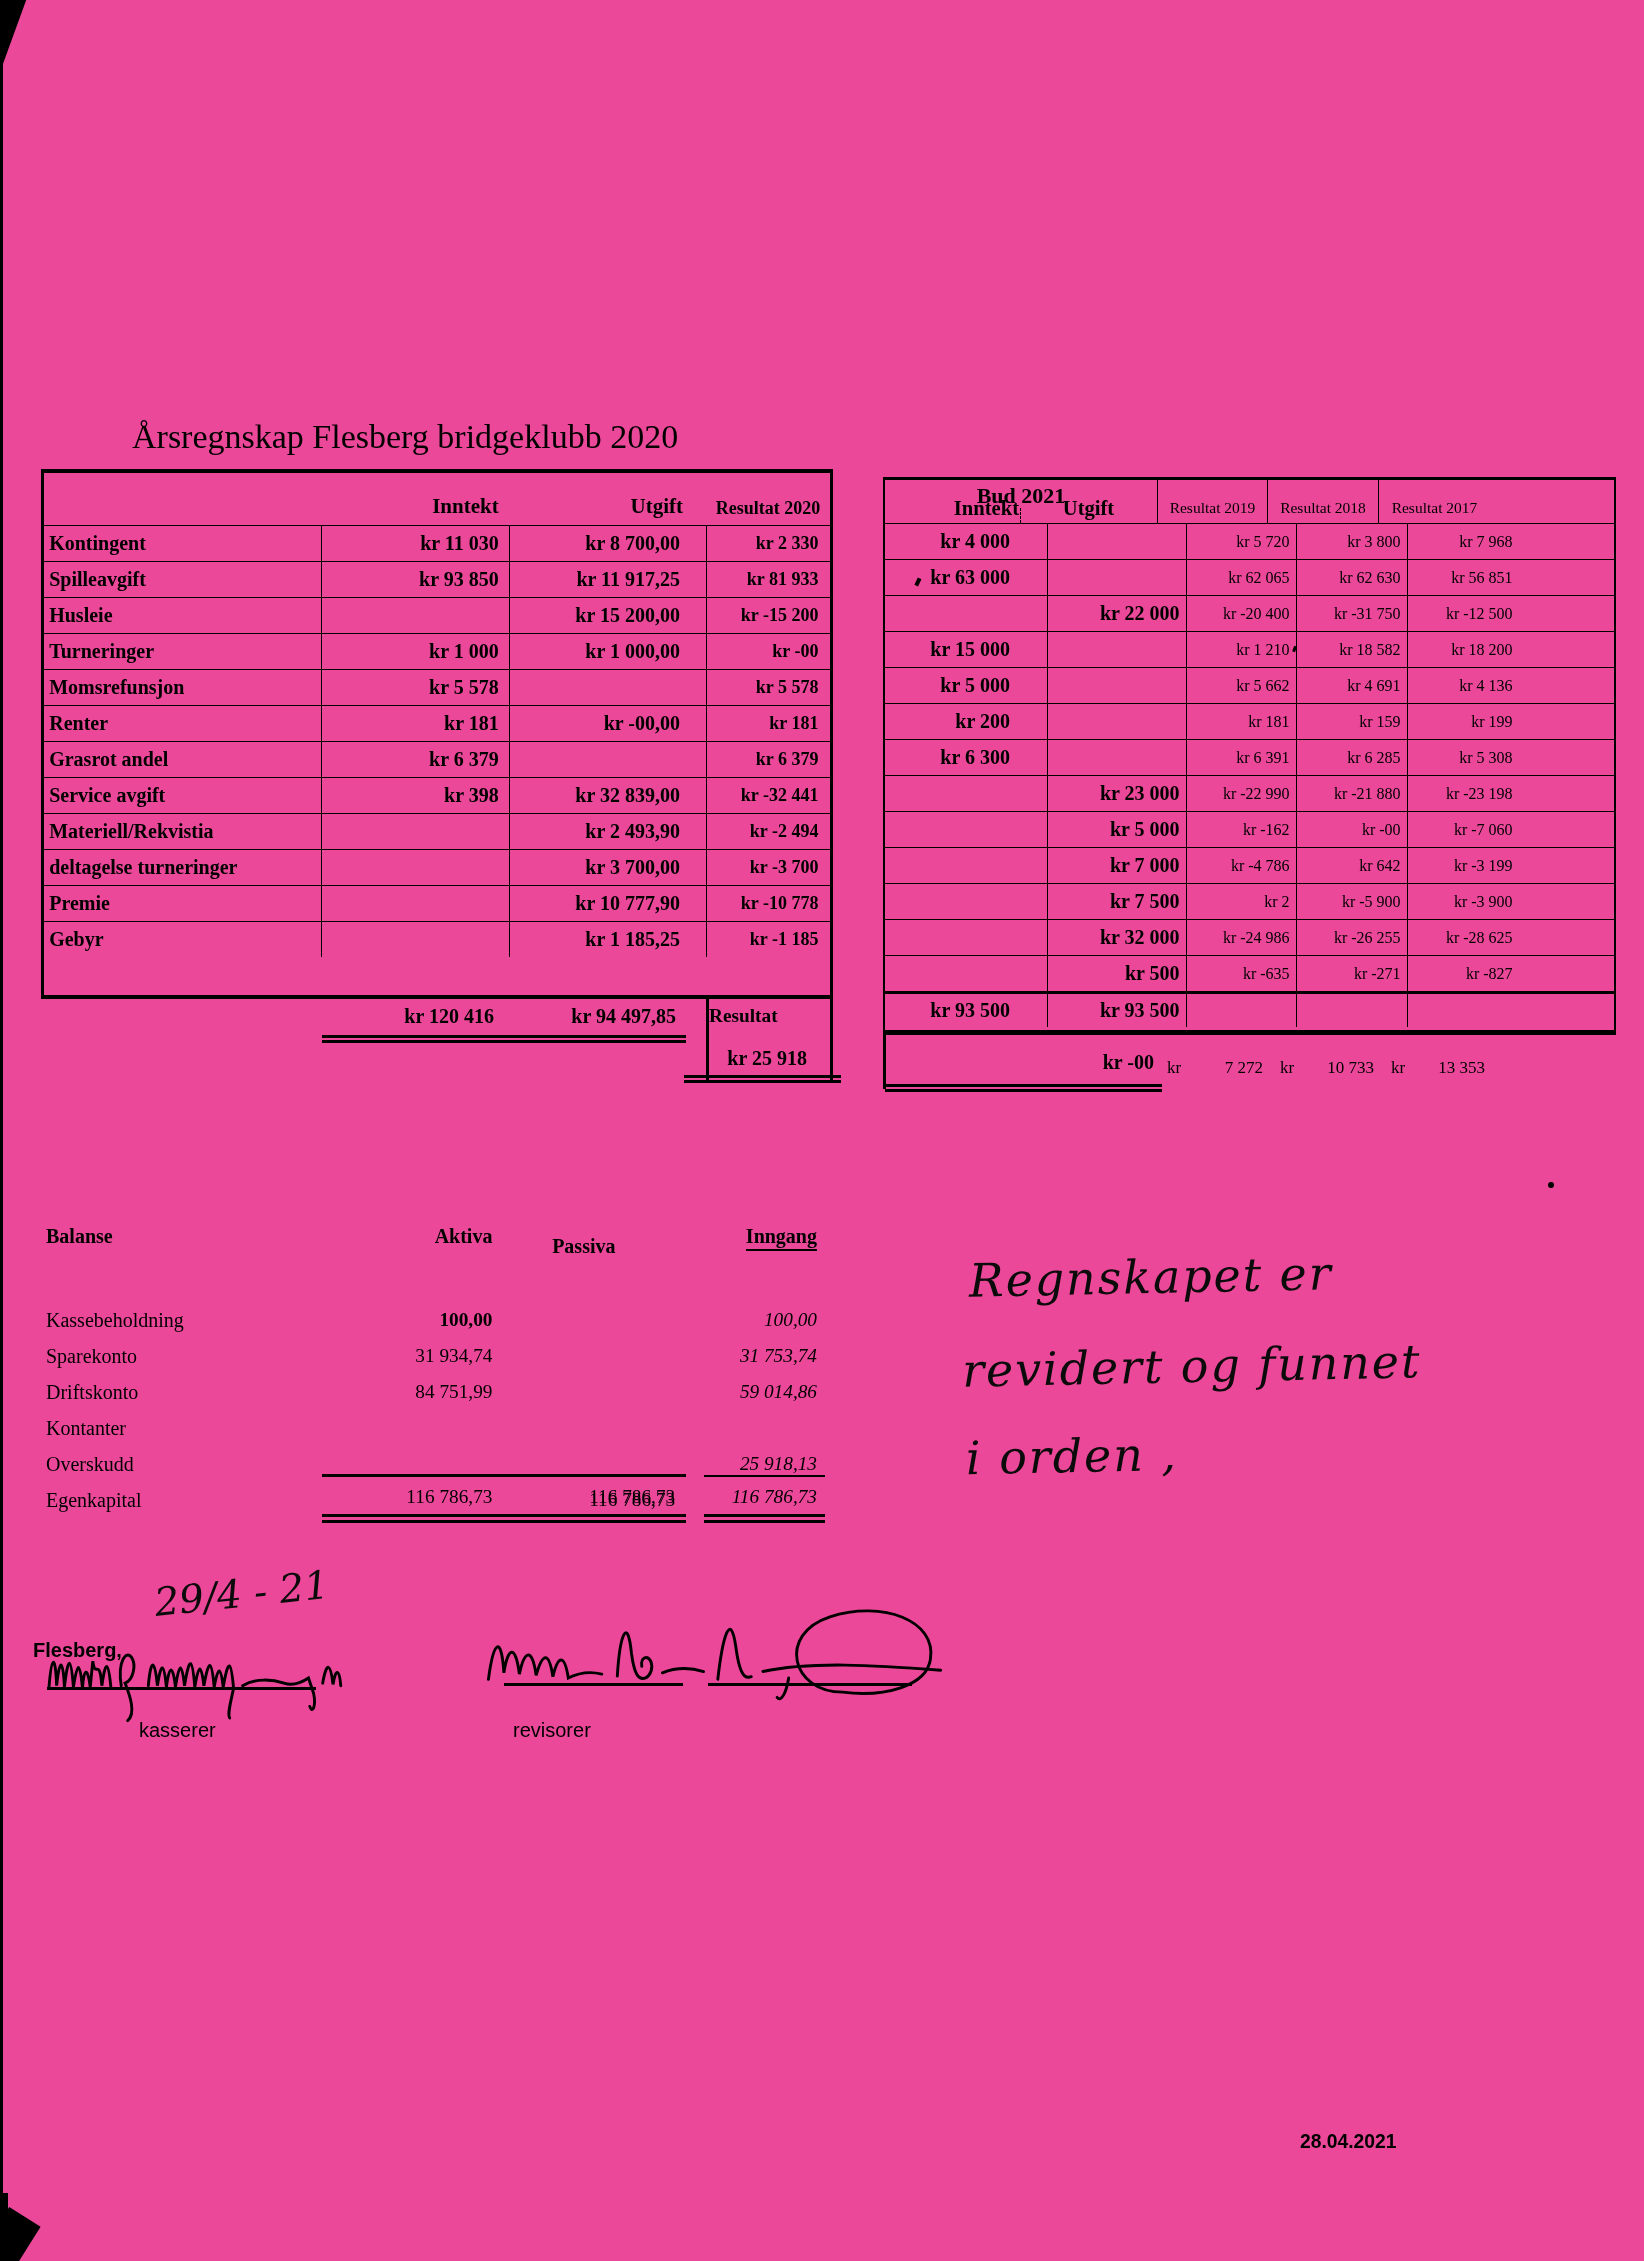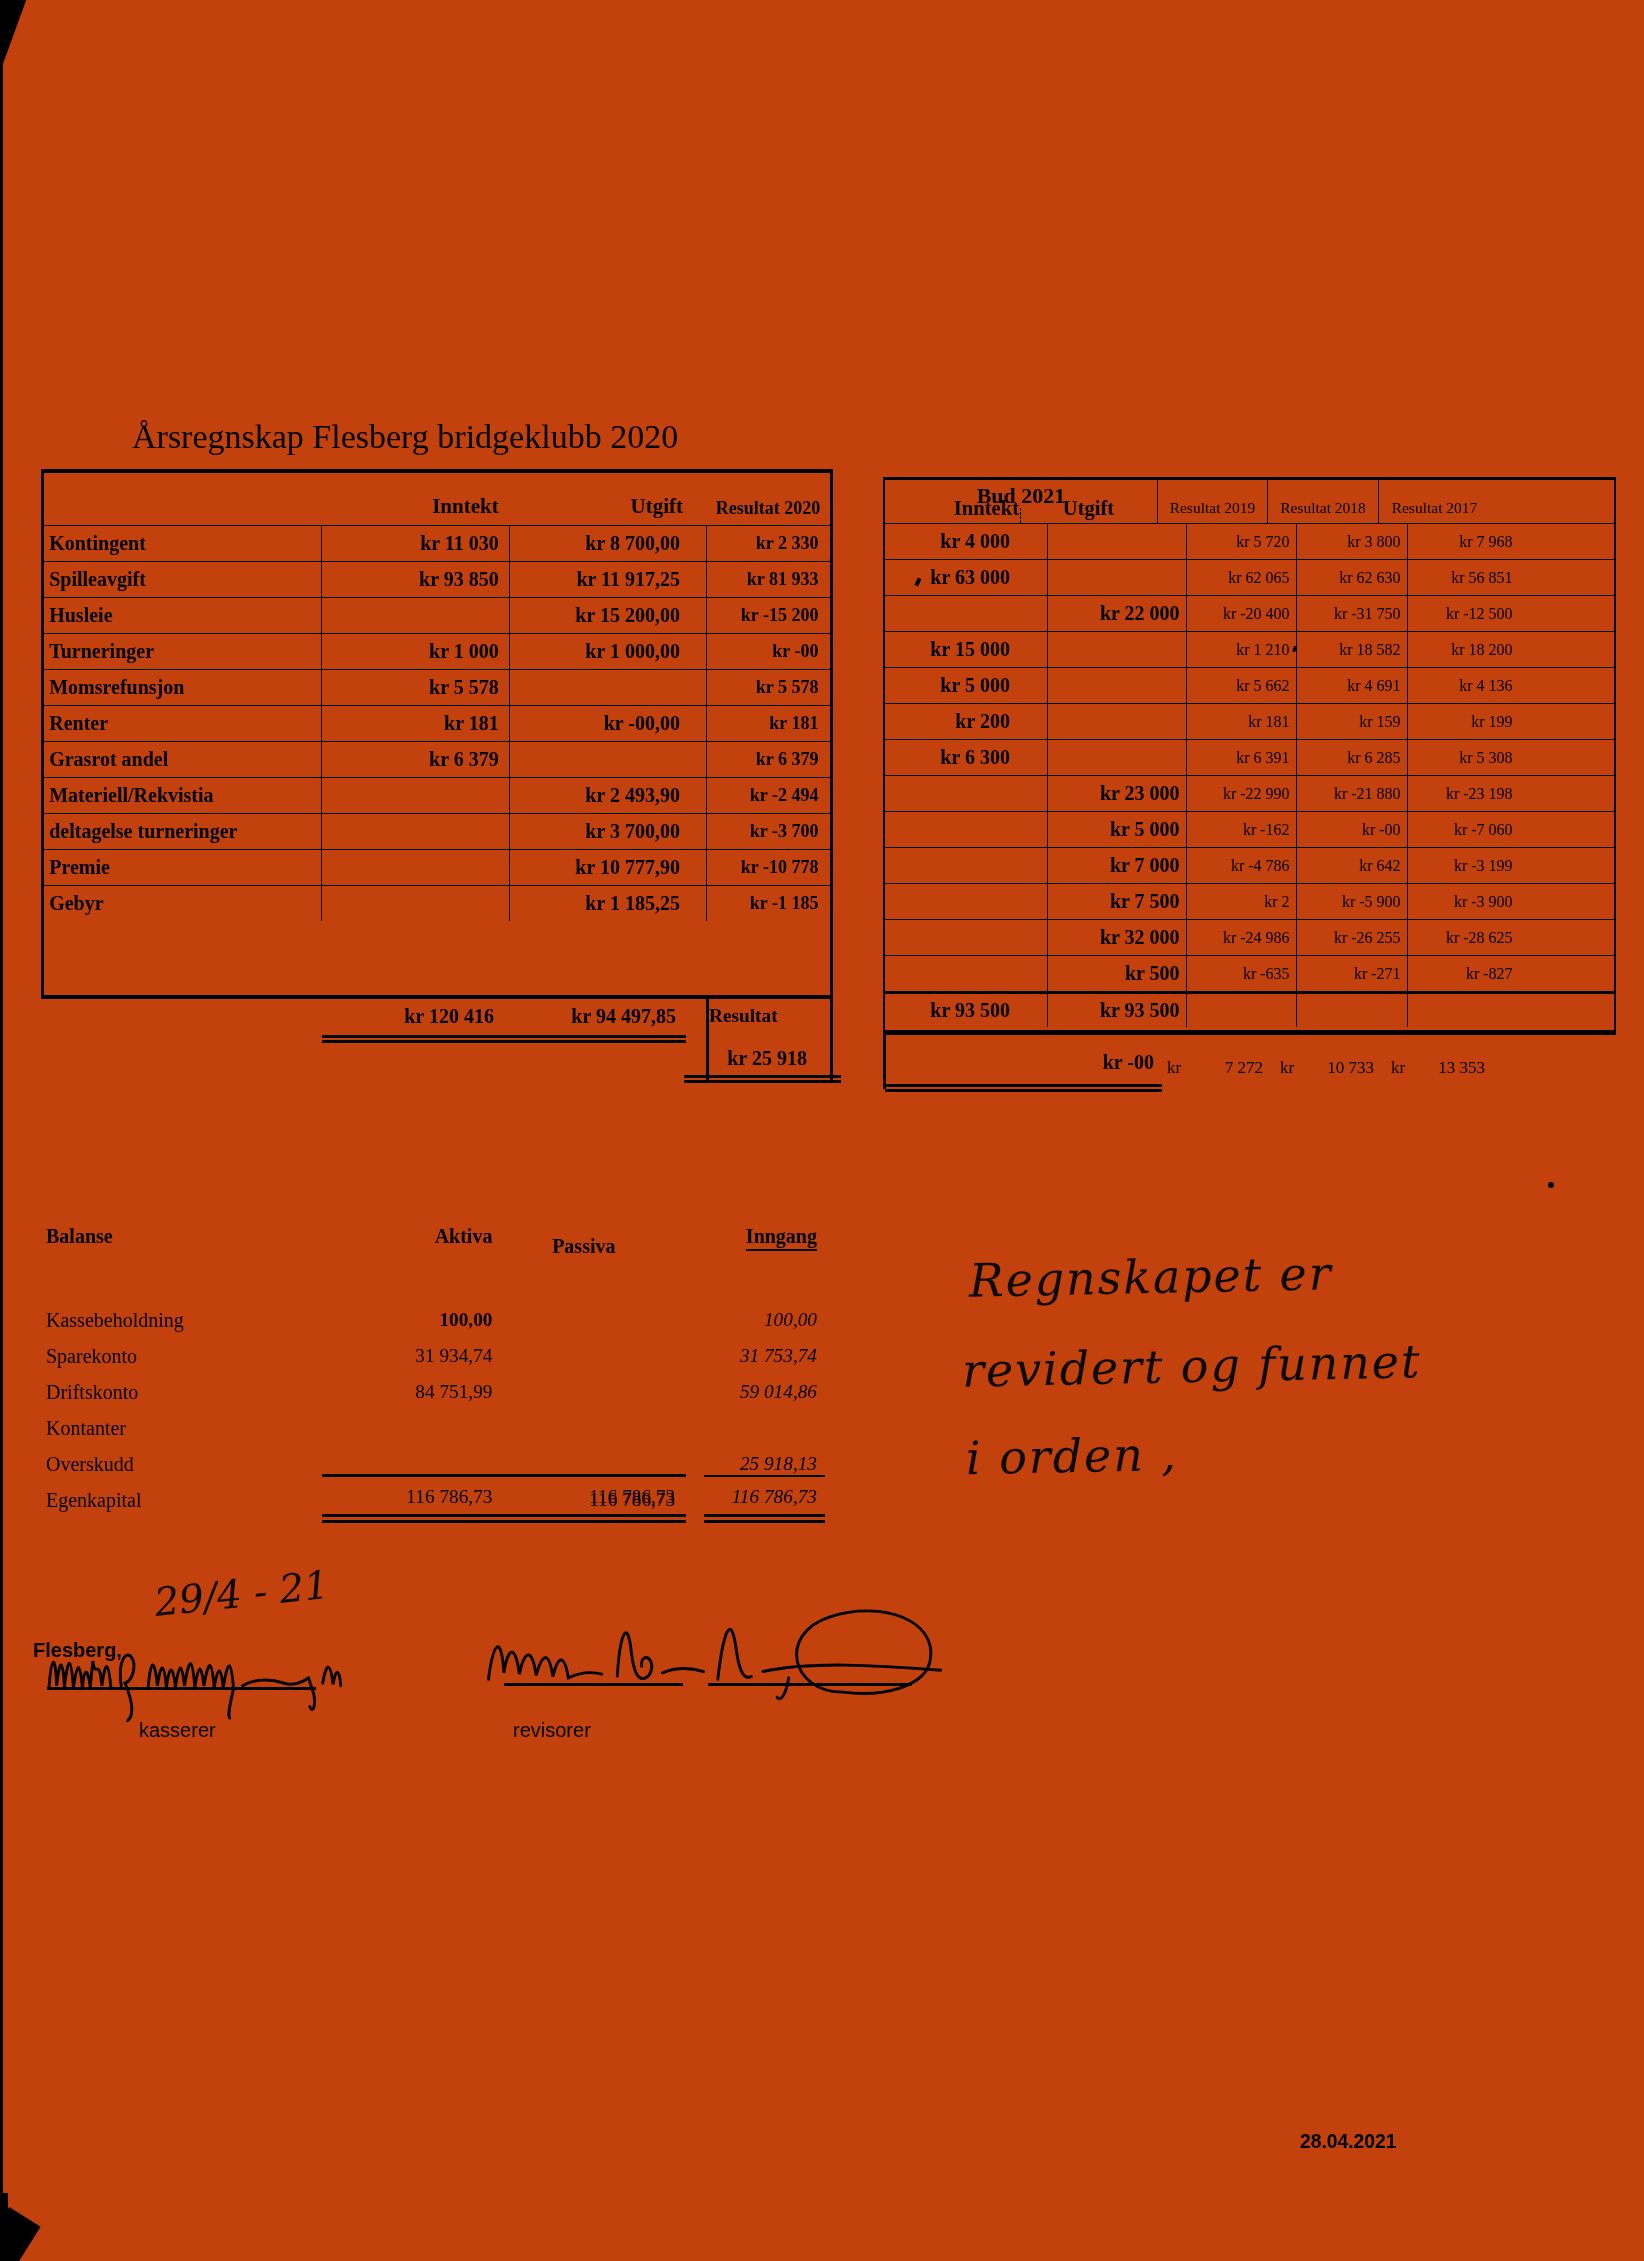--- a/index.html
+++ b/index.html
@@ -1,16 +1,16 @@
 <!DOCTYPE html>
 <html style="font-size:10.3px"><head>
 <meta charset="utf-8">
 <style>
   html,body{margin:0;padding:0;background:#e8e8e8;}
-  .page{position:relative;width:1645px;height:2261px;background:#c2410c;font-family:"Liberation Serif",serif;color:#000;overflow:hidden;}
+  .page{position:relative;width:1645px;height:2261px;background:#ec4899;font-family:"Liberation Serif",serif;color:#000;overflow:hidden;}
   .abs{position:absolute;}
   .rule{position:absolute;background:#000;}
 
   .title{position:absolute;left:132px;top:418px;font-size:34px;font-weight:500;margin:0;letter-spacing:0;}
 
   
   .ltable{position:absolute;left:41px;top:469px;width:792px;height:530px;border:3.2px solid #000;border-top-width:4.5px;border-bottom-width:4.5px;box-sizing:border-box;}
   .lt-header{display:flex;height:52px;align-items:flex-end;box-sizing:border-box;}
   .lt-header .hc{box-sizing:border-box;padding-bottom:6.4px;font-weight:700;}
   .hc-label{width:277px;}
@@ -140,20 +140,26 @@
           <div class="cell lt-num lt-utg">kr -00,00</div>
           <div class="cell lt-res">kr 181</div>
         </div>
         <div class="lt-row">
           <div class="cell lt-label">Grasrot andel</div>
           <div class="cell lt-num">kr 6 379</div>
           <div class="cell lt-num lt-utg"></div>
           <div class="cell lt-res">kr 6 379</div>
         </div>
         <div class="lt-row">
+          <div class="cell lt-label">Service avgift</div>
+          <div class="cell lt-num">kr 398</div>
+          <div class="cell lt-num lt-utg">kr 32 839,00</div>
+          <div class="cell lt-res">kr -32 441</div>
+        </div>
+        <div class="lt-row">
           <div class="cell lt-label">Materiell/Rekvistia</div>
           <div class="cell lt-num"></div>
           <div class="cell lt-num lt-utg">kr 2 493,90</div>
           <div class="cell lt-res">kr -2 494</div>
         </div>
         <div class="lt-row">
           <div class="cell lt-label">deltagelse turneringer</div>
           <div class="cell lt-num"></div>
           <div class="cell lt-num lt-utg">kr 3 700,00</div>
           <div class="cell lt-res">kr -3 700</div>

